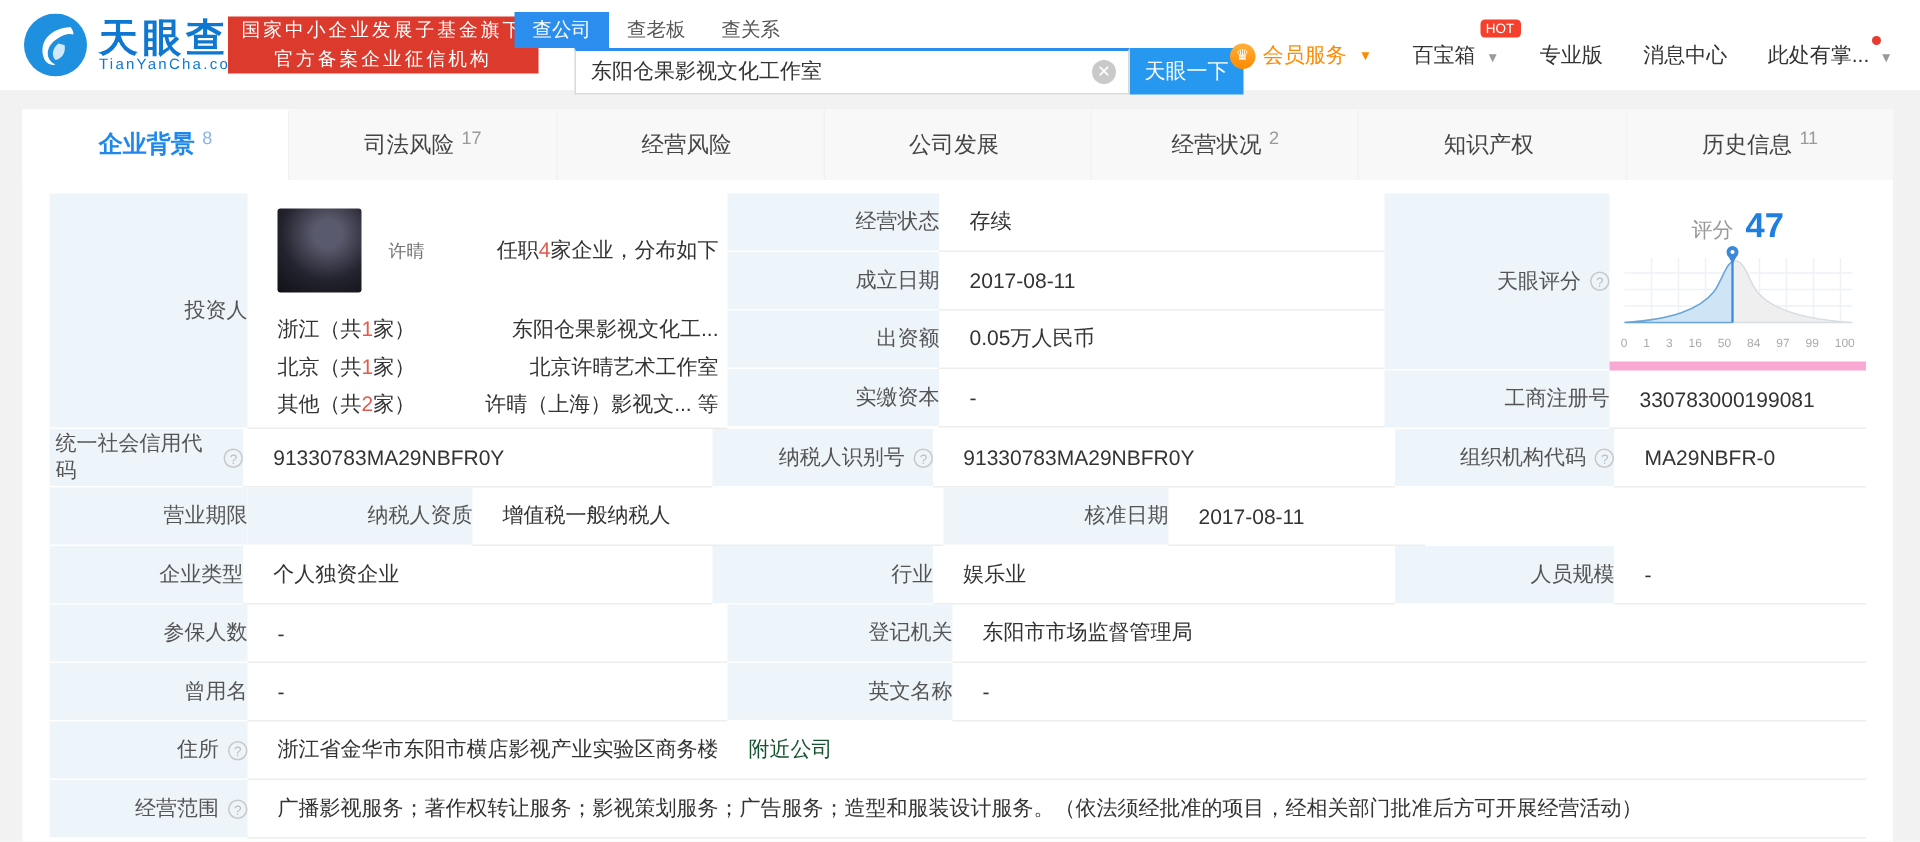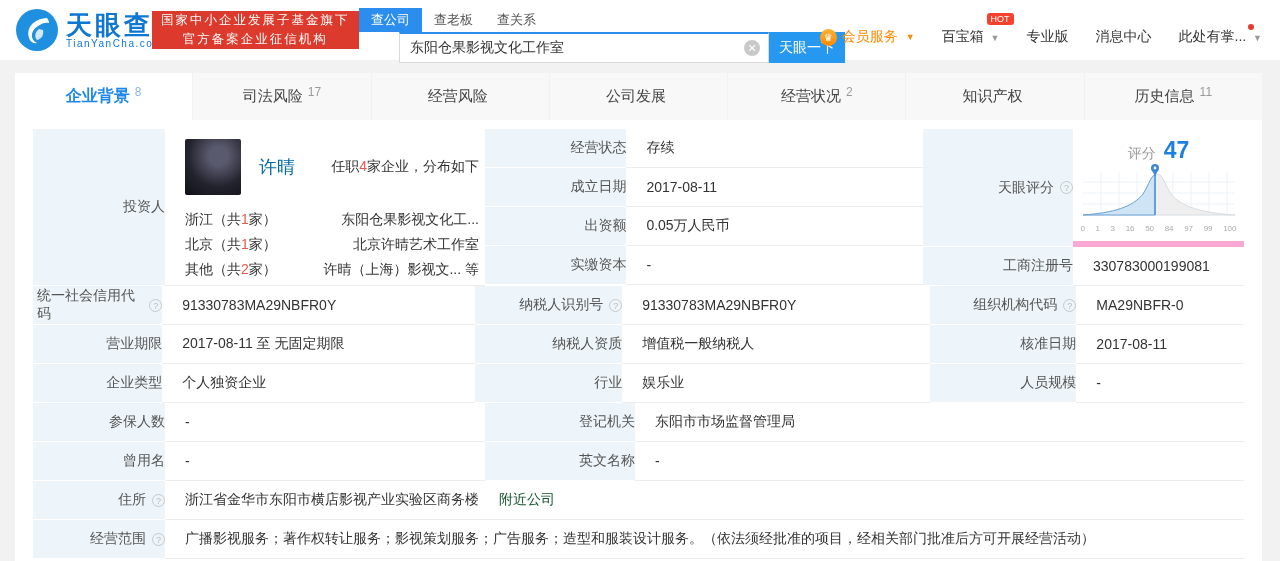--- a/index.html
+++ b/index.html
@@ -6,21 +6,21 @@
   html,body { width:1280px; height:561px; overflow:hidden; background:#f2f2f2;
     font-family:"Liberation Sans","DejaVu Sans",sans-serif; color:#333; }
 
   
   .header { position:absolute; top:0; left:0; width:1280px; height:60px; background:#fff; z-index:5; }
   .logo { position:absolute; left:16px; top:9px; display:flex; align-items:center; gap:8px; }
   .logo-txt .cn { font-size:26px; font-weight:bold; color:#0e77d1; letter-spacing:3px; line-height:26px; }
   .logo-txt .en { font-size:10px; color:#0e77d1; letter-spacing:1.5px; }
   .gov-badge { position:absolute; left:152px; top:11px; background:#dc3a2c; color:#fff;
     font-size:12.5px; line-height:19px; padding:0 9px; letter-spacing:2px; text-align:center; }
-  .search { position:absolute; left:359px; top:8px; }
+  .search { position:absolute; left:343px; top:8px; }
   .s-tabs { display:flex; font-size:13px; }
   .s-tab { padding:3px 12px; color:#555; cursor:pointer; }
   .s-tab.active { background:#2b8ded; color:#fff; }
   .s-row { display:flex; }
   .s-box { position:relative; width:370px;margin-left:40px; }
   .s-box input { width:100%; height:31px; border:1px solid #d9d9d9; border-top:2px solid #2b8ded;
     font-size:14px; color:#333; padding:0 32px 0 10px; outline:none;
     font-family:"Liberation Sans","DejaVu Sans",sans-serif; }
   .s-clear { position:absolute; right:9px; top:8px; width:16px; height:16px; border-radius:50%;
     background:#c9c9c9; color:#fff; font-size:11px; line-height:16px; text-align:center; cursor:pointer; }
@@ -70,21 +70,21 @@
   .row3 .label,.row3 .value,.row2 .label,.row2 .value,.rowF .label,.rowF .value { height:39px; }
   .v-flex { flex:1; }
   .link { color:#14532d; cursor:pointer; margin-left:20px; }
   .red { color:#e25b4c; }
 
   
   .inv { width:320px; border-bottom:1px solid #ededed; padding:10px 6px 0 20px; font-size:14px; }
   .inv-top { display:flex; align-items:center; }
   .avatar { width:56px; height:56px; border-radius:2px; flex:none; cursor:pointer;
     background:radial-gradient(circle at 60% 30%, #5a5a6e 0 18%, #23232e 60%, #101016 100%); }
-  .inv-name { margin-left:18px; font-size:18px; color:#0369a1; cursor:pointer; }
+  .inv-name { margin-left:18px; font-size:12px; color:#737373; cursor:pointer; }
   .inv-sum { margin-left:auto; color:#333; }
   .inv-list { margin-top:12px; }
   .inv-li { display:flex; justify-content:space-between; line-height:25px; }
   .inv-li .co { cursor:pointer; }
 
   
   .score-val { padding:8px 0 0 0; display:block; border-bottom:6px solid #f9a8d4; }
   .score-cap { text-align:center; font-size:14px; color:#999; }
   .score-cap b { color:#1f7fe0; font-size:23px; margin-left:8px; }
   .ticks { display:flex; justify-content:space-between; width:156px; margin:0 auto;
@@ -312,21 +312,20 @@
       <div class="label w-l3">
           <span>组织机构代码</span>
           <span class="help">?</span>
         </div>
       <div class="value w-v3">MA29NBFR-0</div>
     </div>
     <div class="row3">
       <div class="label w-l1">
           <span>营业期限</span>
         </div>
-      <div class="value w-v1">2017-08-11 至 无固定期限</div>
       <div class="label w-l2">
           <span>纳税人资质</span>
         </div>
       <div class="value w-v2">增值税一般纳税人</div>
       <div class="label w-l3">
           <span>核准日期</span>
         </div>
       <div class="value w-v3">2017-08-11</div>
     </div>
     <div class="row3">

